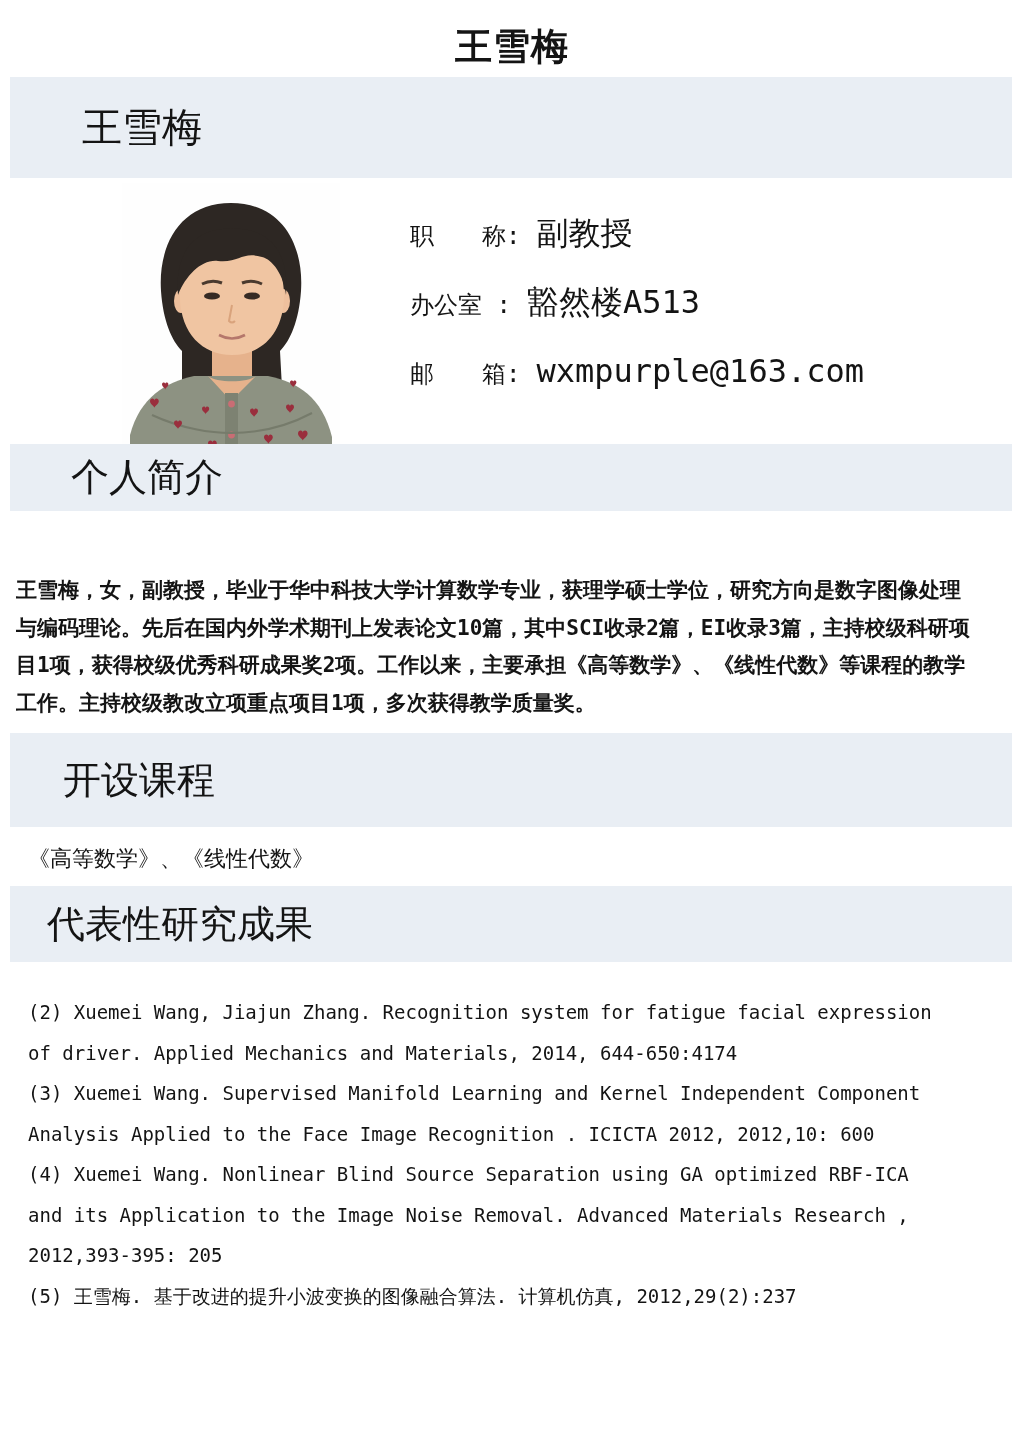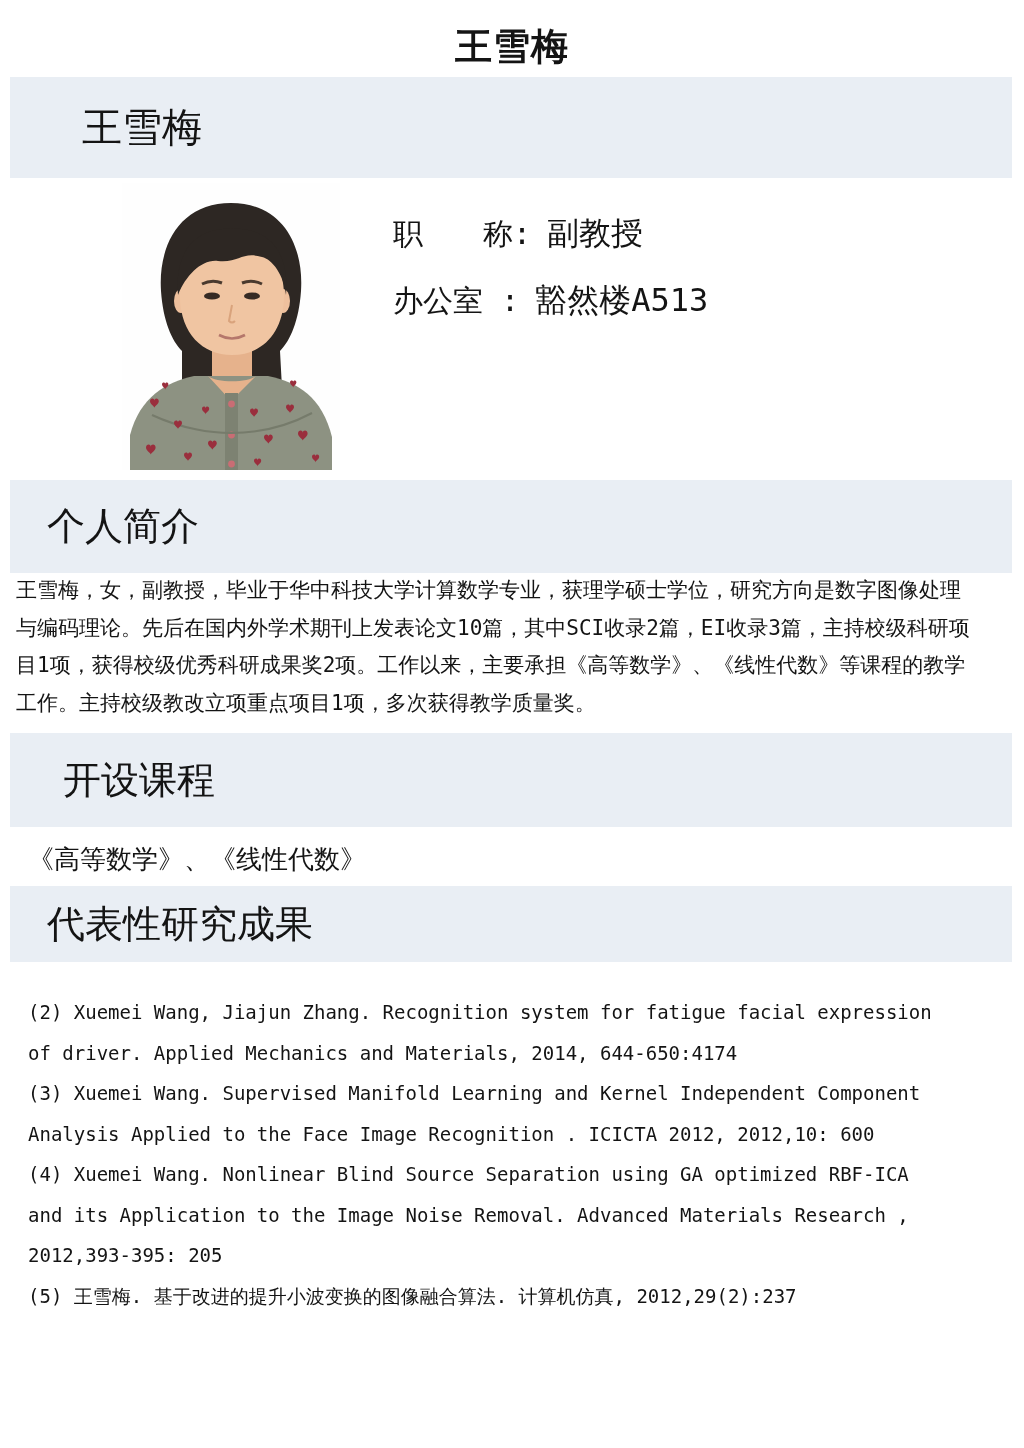--- a/index.html
+++ b/index.html
@@ -19,42 +19,42 @@
     font-family:"Liberation Sans",sans-serif;font-weight:700;font-size:37px;
     letter-spacing:1px;
   }
   .banner{
     position:absolute;left:10px;width:1002px;background:var(--banner-bg,#e9eef4);
     display:flex;align-items:center;
   }
   .banner-name{top:77px;height:101px;}
   .banner-name .banner-text{margin-left:72px;font-size:40px;}
   .banner-section .banner-text{margin-left:37px;font-size:38px;}
-  .banner-intro{top:480px;height:93px;}
+  .banner-intro{top:444px;height:67px;padding-left:24px;}
   .banner-courses{top:733px;height:94px;padding-left:16px;}
   .banner-research{top:886px;height:76px;}
   .photo{
     position:absolute;left:122px;top:183px;width:218px;height:287px;
     background:#fefefe;
   }
   .photo svg{display:block;width:100%;height:100%;}
   .info{
     position:absolute;left:393px;top:214px;
   }
   .info-row{
     font-size:34px;line-height:36px;margin-bottom:29px;white-space:nowrap;
   }
-  .info-label{font-size:30px;}
+  .info-label{font-size:24px;margin-left:17px;}
   .info-value{font-size:32px;margin-left:16px;}
   .bio{
     position:absolute;top:572px;left:0;width:1024px;padding:0 16px;
-    font-size:21px;line-height:37.5px;white-space:pre-line;
+    font-size:21px;line-height:37.5px;white-space:pre-line;font-weight:bold;
   }
   .courses-line{
-    position:absolute;top:845px;left:28px;font-size:26px;line-height:28px;text-align:center;
+    position:absolute;top:845px;left:28px;font-size:22px;line-height:28px;text-align:center;
   }
   .pubs{
     position:absolute;top:992px;left:28px;width:980px;
     font-size:19px;line-height:40.5px;
   }
   .pub-item{white-space:pre-line;}
 </style>
 </head>
 <body>
 
@@ -129,20 +129,23 @@
 
       <div class="info-row">
         <span class="info-label">职　　称:</span><span class="info-value">副教授</span>
       </div>
 
 
       <div class="info-row">
         <span class="info-label">办公室 :</span><span class="info-value">豁然楼A513</span>
       </div>
 
+      <div class="info-row">
+        <span class="info-label">邮　　箱:</span><span class="info-value">wxmpurple@163.com</span>
+      </div>
     </div>
 
   <div class="banner banner-section banner-intro">
     <span class="banner-text">个人简介</span>
   </div>
 
   <div class="bio">王雪梅，女，副教授，毕业于华中科技大学计算数学专业，获理学硕士学位，研究方向是数字图像处理
 与编码理论。先后在国内外学术期刊上发表论文10篇，其中SCI收录2篇，EI收录3篇，主持校级科研项
 目1项，获得校级优秀科研成果奖2项。工作以来，主要承担《高等数学》、《线性代数》等课程的教学
 工作。主持校级教改立项重点项目1项，多次获得教学质量奖。</div>

